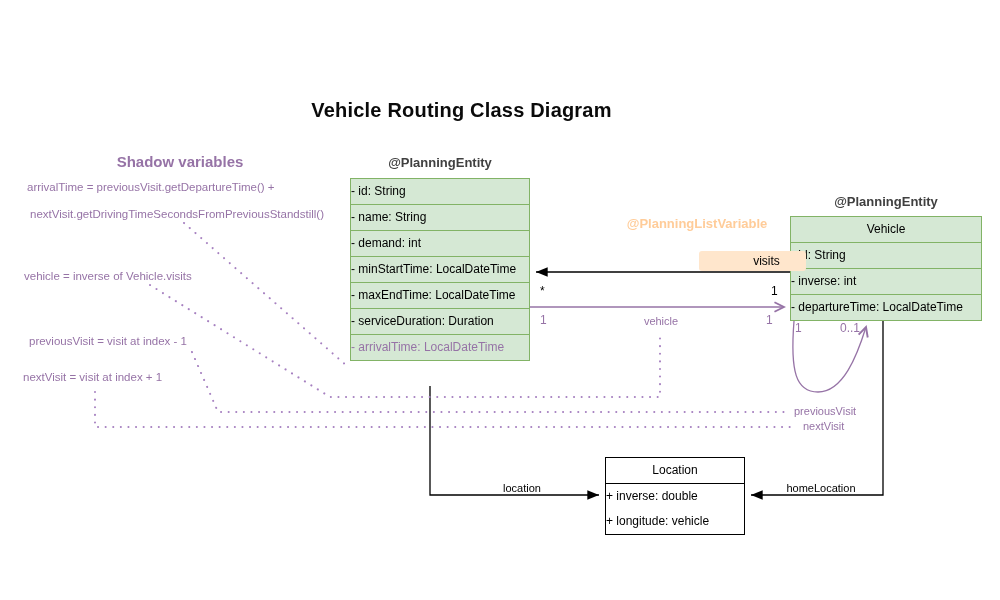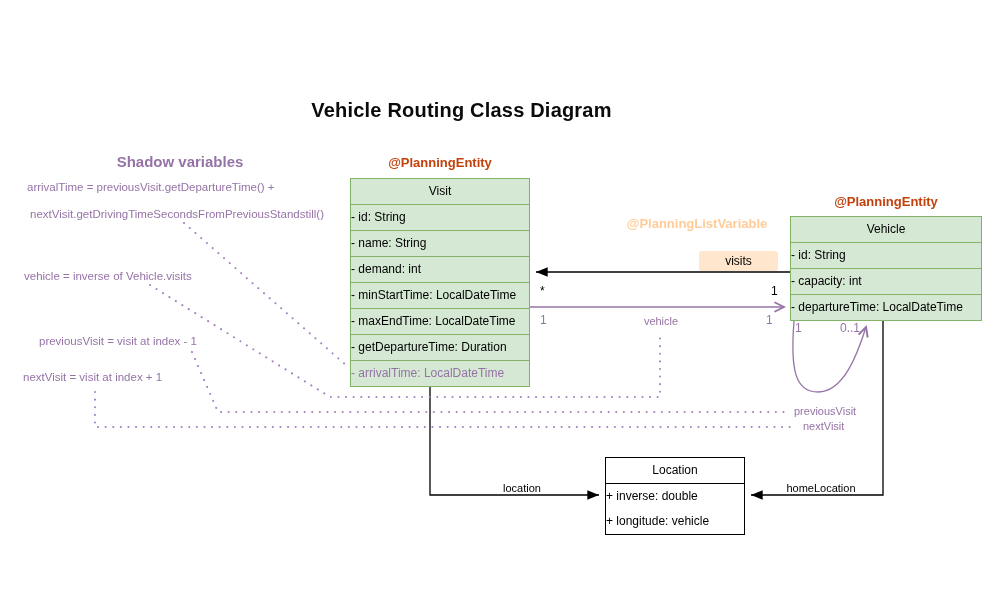--- a/index.html
+++ b/index.html
@@ -5,34 +5,34 @@
   html,body{margin:0;padding:0;background:#ffffff;}
   body{width:1000px;height:600px;position:relative;overflow:hidden;
        font-family:"Liberation Sans",sans-serif;color:#000;}
   .abs{position:absolute;}
   .title{top:99px;left:0;width:923px;text-align:center;
          font-size:20px;font-weight:bold;color:#0a0a0a;letter-spacing:.2px;}
   .shadow-head{top:153px;left:30px;width:300px;text-align:center;
                font-size:15px;font-weight:bold;color:#9673a6;}
   .shadow-line{font-size:11.5px;color:#9673a6;white-space:nowrap;}
   .annot{font-weight:bold;font-size:13px;text-align:center;white-space:nowrap;}
-  .green-t{color:#c2410c;}
+  .green-t{color:#404040;}
   .orange-t{color:#ffcc99;}
   .uml-box{position:absolute;box-sizing:border-box;border:1px solid;
            font-size:12px;color:#000;background:#fff;}
   .uml-box.green{background:#d5e8d4;border-color:#82b366;}
   .uml-box.plain{border-color:#000;}
   .uml-header{height:25px;line-height:25px;text-align:center;}
   .green .uml-header{border-bottom:1px solid #82b366;}
   .plain .uml-header{border-bottom:1px solid #000;}
   .uml-row{height:25px;line-height:25px;white-space:nowrap;}
   .green .uml-row + .uml-row{border-top:1px solid #82b366;}
   .shadow-attr{color:#9673a6;}
   .badge{left:699px;top:251px;width:79px;height:20px;background:#ffe6cc;
-         border-radius:3px;text-align:center;line-height:20px;font-size:12px;}
+         border-radius:3px;text-align:center;line-height:20px;font-size:12px;padding-left:28px;}
   .lbl{font-size:11px;white-space:nowrap;}
   .lbl.center{text-align:center;}
   .purple-t{color:#9673a6;}
   .mult{font-size:12px;white-space:nowrap;}
   svg.wires{position:absolute;left:0;top:0;pointer-events:none;}
 </style>
 </head>
 <body>
 
 <svg class="wires" width="1000" height="600" viewBox="0 0 1000 600">
@@ -60,54 +60,53 @@
   <path d="M192,352 L218,412 L786,412" stroke="#a680c0" stroke-width="2" fill="none" stroke-dasharray="0.1 7.5" stroke-linecap="round"></path>
   <path d="M95,392 L95,427 L795,427" stroke="#a680c0" stroke-width="2" fill="none" stroke-dasharray="0.1 7.5" stroke-linecap="round"></path>
 </svg>
 
 <div class="abs title">Vehicle Routing Class Diagram</div>
 
 <div class="abs shadow-head">Shadow variables</div>
 <div class="abs shadow-line" style="left:27px;top:181px;">arrivalTime = previousVisit.getDepartureTime() +</div>
 <div class="abs shadow-line" style="left:30px;top:208px;">nextVisit.getDrivingTimeSecondsFromPreviousStandstill()</div>
 <div class="abs shadow-line" style="left:24px;top:254px;margin-top:16px;">vehicle = inverse of Vehicle.visits</div>
-<div class="abs shadow-line" style="left:23px;top:335px;padding-left:16px;">previousVisit = visit at index - 1</div>
+<div class="abs shadow-line" style="left:13px;top:335px;padding-left:16px;">previousVisit = visit at index - 1</div>
 <div class="abs shadow-line" style="left:23px;top:371px;">nextVisit = visit at index + 1</div>
 
 <div class="abs annot green-t" style="left:350px;top:155px;width:180px;">@PlanningEntity</div>
 <div class="abs annot green-t" style="left:790px;top:194px;width:192px;">@PlanningEntity</div>
 <div class="abs annot orange-t" style="left:597px;top:216px;width:200px;">@PlanningListVariable</div>
 
 <div class="uml-box green" style="left:350px;top:178px;width:180px;">
-  <div class="uml-header">Visit</div>
   <div>
 
       <div class="uml-row">- id: String</div>
 
       <div class="uml-row">- name: String</div>
 
       <div class="uml-row">- demand: int</div>
 
       <div class="uml-row">- minStartTime: LocalDateTime</div>
 
       <div class="uml-row">- maxEndTime: LocalDateTime</div>
 
-      <div class="uml-row">- getDepartureTime: Duration</div>
+      <div class="uml-row">- serviceDuration: Duration</div>
 
       <div class="uml-row shadow-attr">- arrivalTime: LocalDateTime</div>
     </div>
 </div>
 
 <div class="uml-box green" style="left:790px;top:216px;width:192px;">
   <div class="uml-header">Vehicle</div>
   <div>
 
       <div class="uml-row">- id: String</div>
 
-      <div class="uml-row">- capacity: int</div>
+      <div class="uml-row">- inverse: int</div>
 
       <div class="uml-row">- departureTime: LocalDateTime</div>
     </div>
 </div>
 
 <div class="uml-box plain" style="left:605px;top:457px;width:140px;">
   <div class="uml-header">Location</div>
   <div>
 
       <div class="uml-row">+ inverse: double</div>

